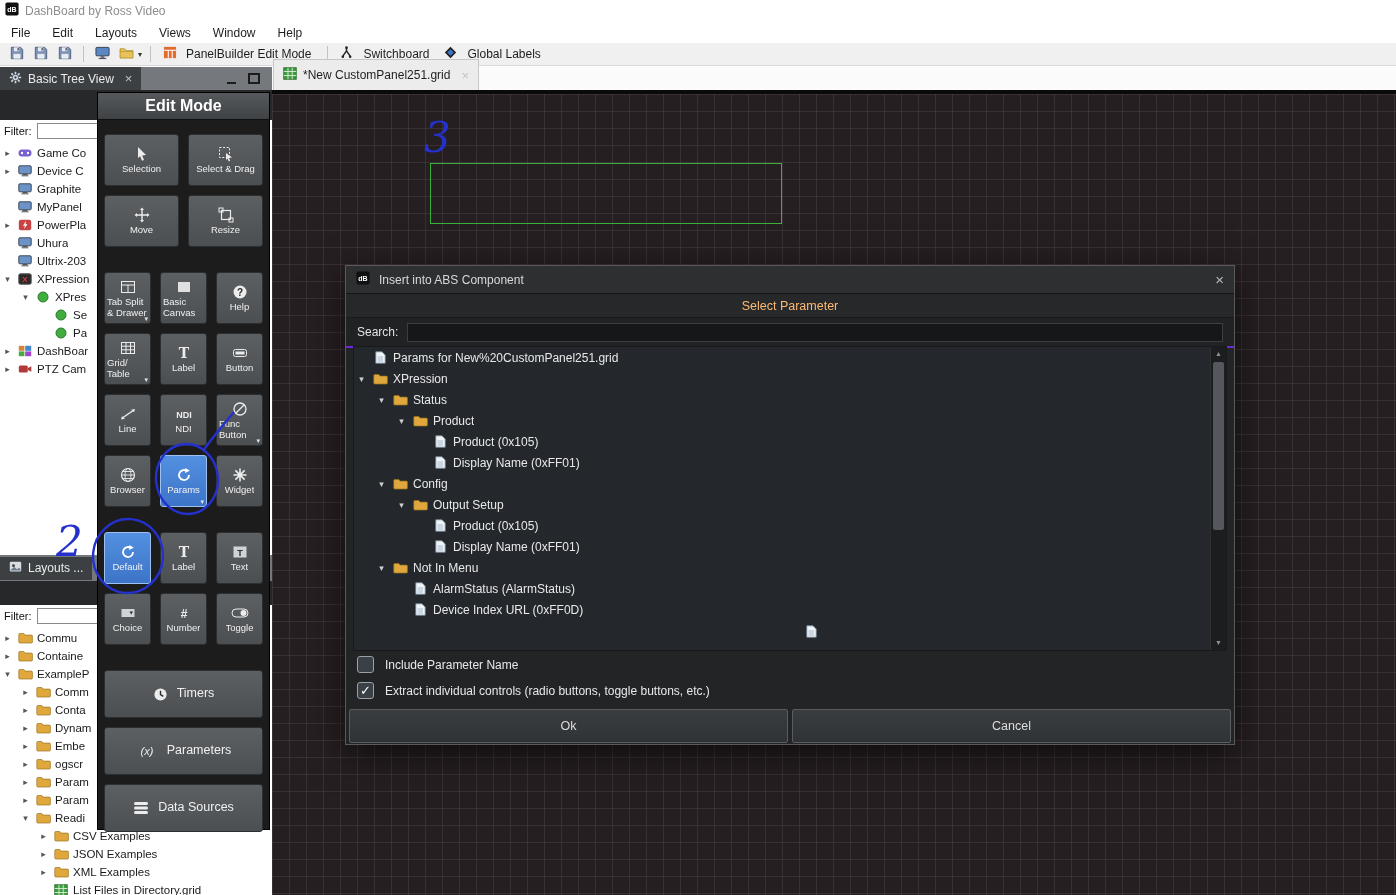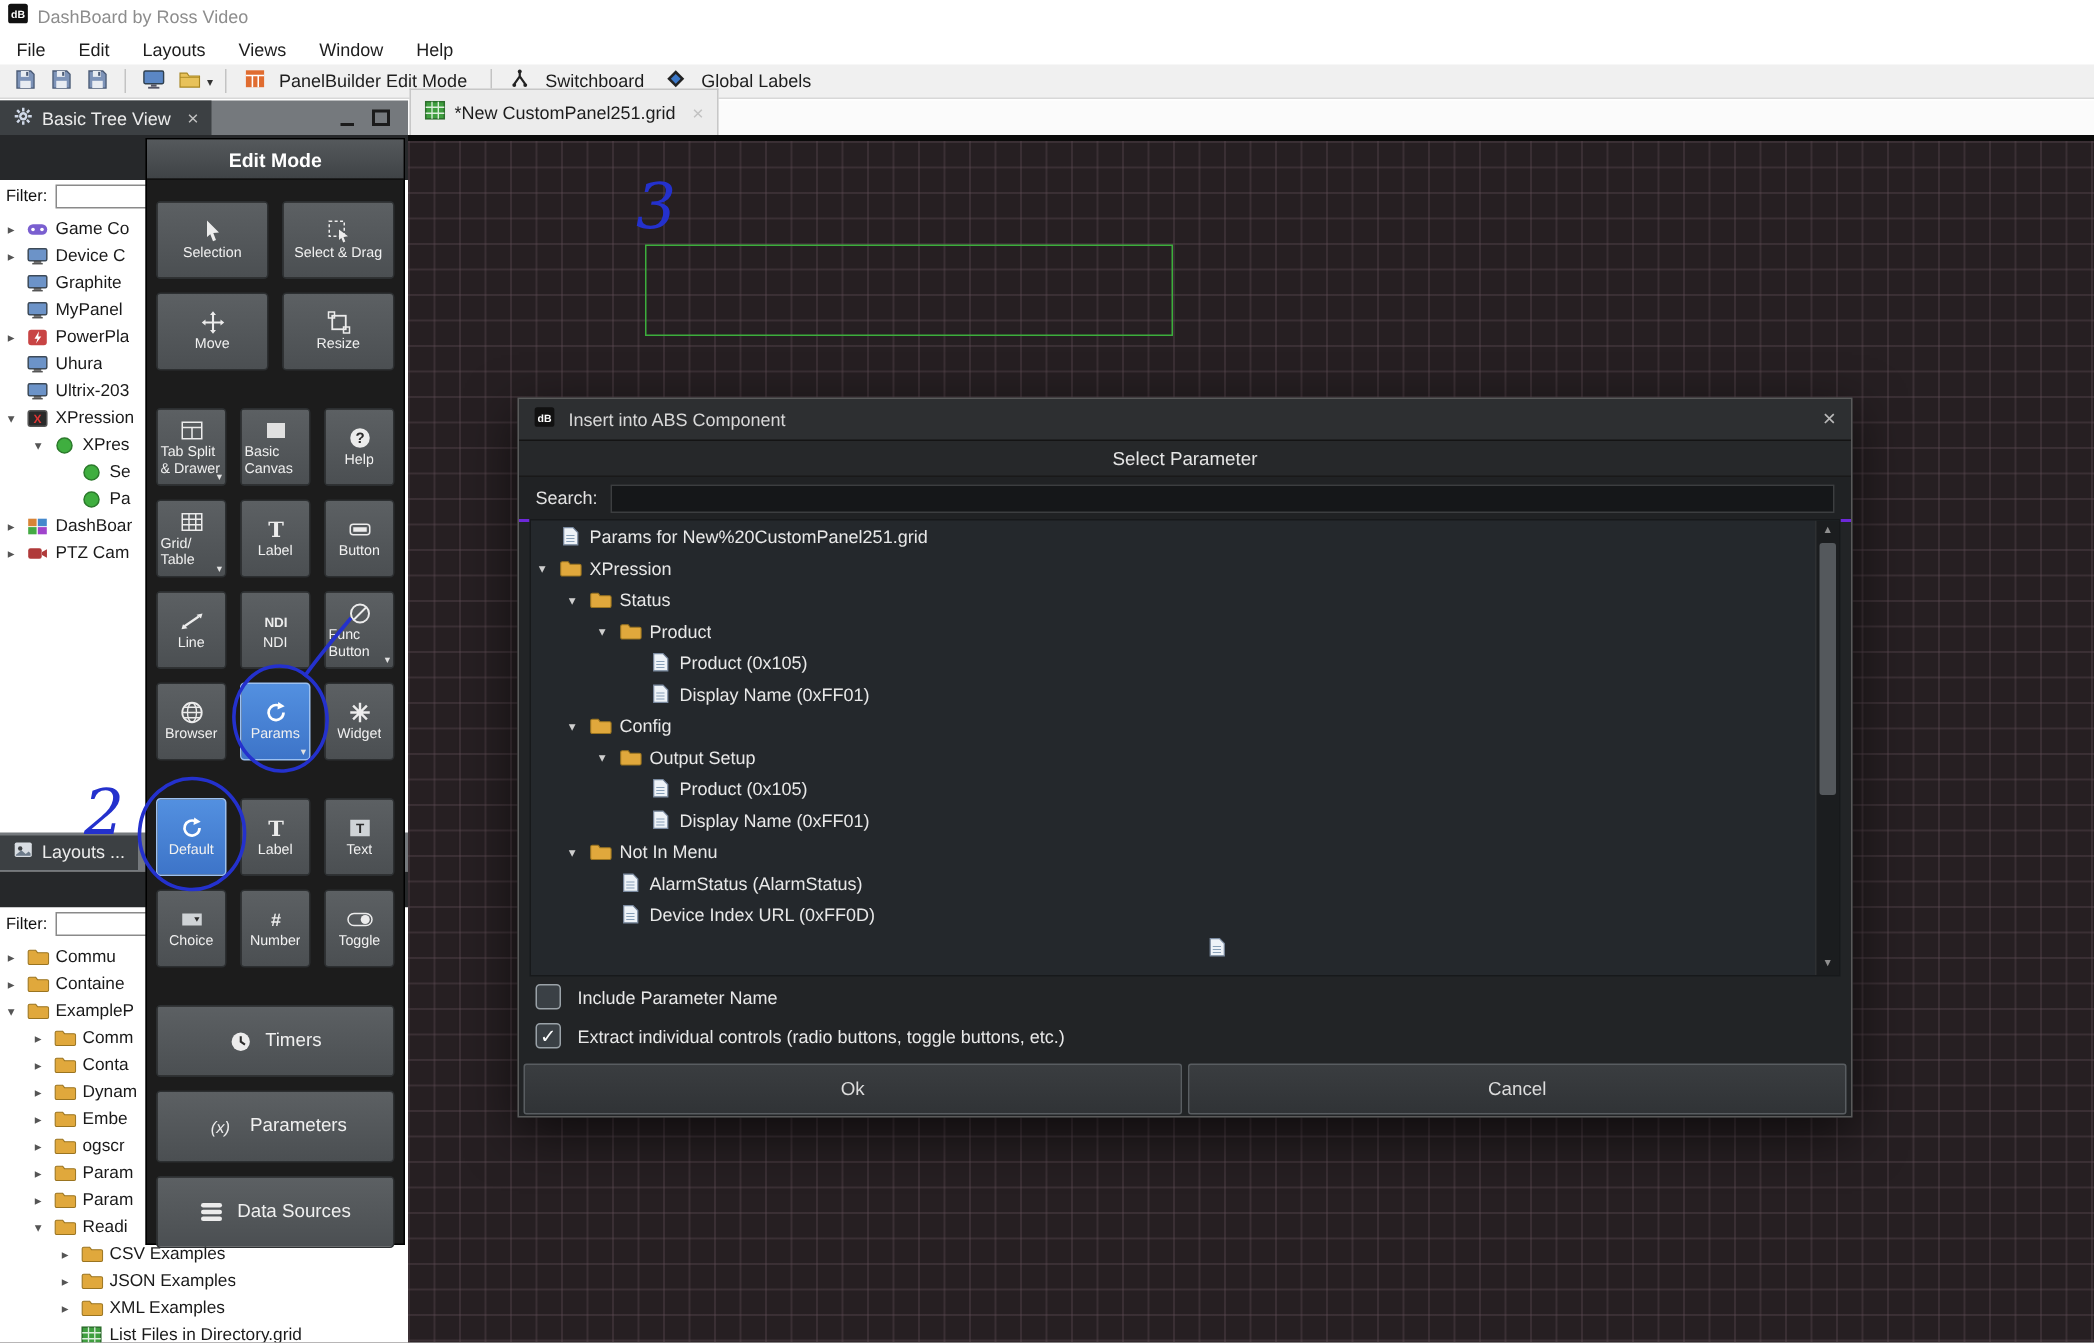--- a/index.html
+++ b/index.html
@@ -39,39 +39,39 @@
   .panel-bottom{position:absolute;left:0;top:555px;width:272px;height:340px;background:#ffffff;z-index:5;}
   .panel-bottom .tabrow{height:26px;background:#75797d;display:flex;align-items:center;}
   .panel-bottom .panel-dark{height:24px;}
 
   
   .canvas{position:absolute;left:272px;top:90px;width:1124px;height:805px;z-index:1;border-top:4px solid #0a0a0a;box-sizing:border-box;background-color:#261f22;background-image:linear-gradient(rgba(96,78,86,.35) 1px,transparent 1px),linear-gradient(90deg,rgba(96,78,86,.35) 1px,transparent 1px);background-size:17px 17px;}
   .green-rect{position:absolute;left:158px;top:69px;width:350px;height:59px;border:1px solid #3cae3c;}
 
   
   .palette{position:absolute;left:97px;top:92px;width:173px;height:738px;background:#1c1c1c;border:1px solid #000;box-sizing:border-box;z-index:20;}
-  .palette-header{height:26px;background:linear-gradient(#55595c,#3f4346);border-bottom:1px solid #101010;color:#fff;font-weight:bold;font-size:13px;display:flex;align-items:center;justify-content:center;}
+  .palette-header{height:26px;background:linear-gradient(#55595c,#3f4346);border-bottom:1px solid #101010;color:#fff;font-weight:bold;font-size:16px;display:flex;align-items:center;justify-content:center;}
   #palette-body{padding:14px 6px 8px 6px;display:flex;flex-direction:column;gap:9px;}
   .pgroup{display:grid;gap:9px;}
   .pgroup.g2{grid-template-columns:1fr 1fr;}
   .pgroup.g3{grid-template-columns:1fr 1fr 1fr;}
   .pgroup.g1{grid-template-columns:1fr;}
   .pgroup.gapb{margin-top:16px;}
   .pbtn{position:relative;height:52px;background:linear-gradient(#5c6063,#4b4f52);border:1px solid #2c2f31;border-radius:3px;color:#f0f0f0;font-size:9.5px;display:flex;flex-direction:column;align-items:center;justify-content:center;gap:2px;text-align:left;line-height:1.08;padding:2px;box-sizing:border-box;}
   .pbtn.sel{background:linear-gradient(#5390e0,#3d74c8);border-color:#9cc0f0;}
   .pbtn .picon{height:17px;display:flex;align-items:center;justify-content:center;}
   .pbtn .plabel{max-height:32px;overflow:hidden;}
   .pbtn .pcaret{position:absolute;right:2px;bottom:0;font-size:7px;color:#e2e2e2;}
   .pbtn.wide{height:48px;flex-direction:row;font-size:12.5px;gap:9px;}
 
   
   .dialog{position:absolute;left:345px;top:265px;width:890px;height:480px;background:#222426;border:1px solid #5a5a5a;box-shadow:0 10px 34px rgba(0,0,0,.65);z-index:40;box-sizing:border-box;}
   .dlg-titlebar{height:27px;background:#2d2f31;border-bottom:1px solid #141414;display:flex;align-items:center;gap:9px;padding:0 10px;color:#d8d8d8;font-size:12px;}
   .dlg-close{margin-left:auto;color:#b8b8b8;font-size:15px;line-height:1;}
-  .dlg-header{height:23px;background:#26282a;border-bottom:1px solid #191919;display:flex;align-items:center;justify-content:center;color:#e5e5e5;font-size:12.5px;}
+  .dlg-header{height:23px;background:#26282a;border-bottom:1px solid #191919;display:flex;align-items:center;justify-content:center;color:#fdba74;font-size:12.5px;}
   .dlg-search{height:28px;background:#202224;border-bottom:2px solid #6d28d9;display:flex;align-items:center;gap:9px;padding:0 11px;color:#e2e2e2;font-size:12px;}
   .dlg-search input{flex:1;height:17px;background:#151719;border:1px solid #3c3e40;color:#ddd;font-size:12px;padding:0 4px;font-family:inherit;}
   .dlg-tree-wrap{position:absolute;left:7px;right:7px;top:80px;height:303px;background:#24282c;border:1px solid #17191b;overflow:hidden;}
   .dlg-tree .trow{height:21px;font-size:12px;color:#e8e8e8;gap:5px;}
   .dlg-tree .texp{color:#cfcfcf;}
   .dlg-scrollbar{position:absolute;right:0;top:0;bottom:0;width:15px;background:#1b1d1f;border-left:1px solid #2e3032;}
   .sb-up,.sb-down{position:absolute;left:0;width:15px;height:14px;font-size:7px;color:#8f8f8f;text-align:center;line-height:14px;}
   .sb-up{top:0;} .sb-down{bottom:0;}
   .sb-thumb{position:absolute;left:2px;top:15px;width:11px;height:168px;background:#54585c;border-radius:2px;}
   .chkrow{position:absolute;left:11px;display:flex;align-items:center;gap:11px;color:#e8e8e8;font-size:12px;}

